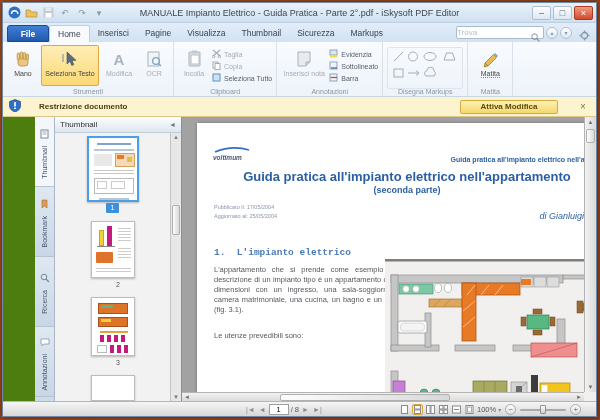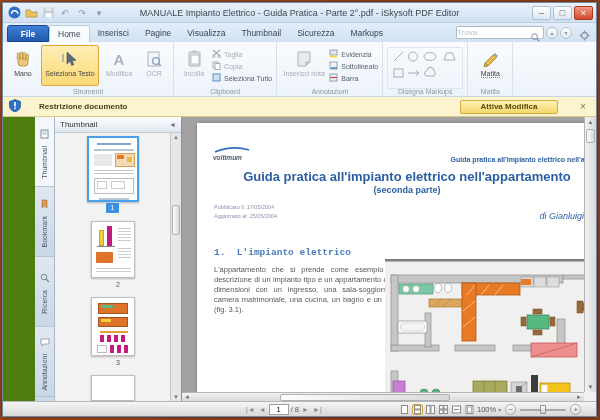--- a/index.html
+++ b/index.html
@@ -409,20 +409,21 @@
           <div>Aggiornato al: 25/05/2004</div>
         </div>
 
         <div class="pg blue" style="left:5px;top:88px;width:410px;text-align:right;font-size:9px;font-weight:normal;font-style:italic;">di Gianluigi Saveri</div>
 
         <div class="pg" style="left:17px;top:124px;font-size:9.5px;font-weight:bold;color:#4a7ab5;font-family:Liberation Mono, monospace;">
           <span>1.</span>&nbsp;&nbsp;<span>L'impianto elettrico</span>
         </div>
 
         <div class="pg body-txt" style="left:17px;top:142px;width:198px;">L'appartamento che si prende come esempio per la descrizione di un impianto tipo è un appartamento di medie dimensioni con un ingresso, una sala-soggiorno, una camera matrimoniale, una cucina, un bagno e un terrazzo (fig. 3.1).</div>
+        <div class="pg body-txt" style="left:17px;top:208px;width:198px;">Le utenze prevedibili sono:</div>
 
 
         <svg class="pg" style="left:188px;top:136px;" width="252" height="160">
           <rect width="252" height="160" fill="#f1f0ee"></rect>
           <rect x="0" y="0" width="252" height="2.5" fill="#7d7d7d"></rect>
           <g fill="#c6c6c6" stroke="#8d8d8d" stroke-width="0.7">
             <rect x="6" y="16" width="172" height="8"></rect>
             <rect x="178" y="16" width="74" height="4"></rect>
             <rect x="6" y="16" width="7" height="76"></rect>
             <rect x="6" y="112" width="7" height="48"></rect>

